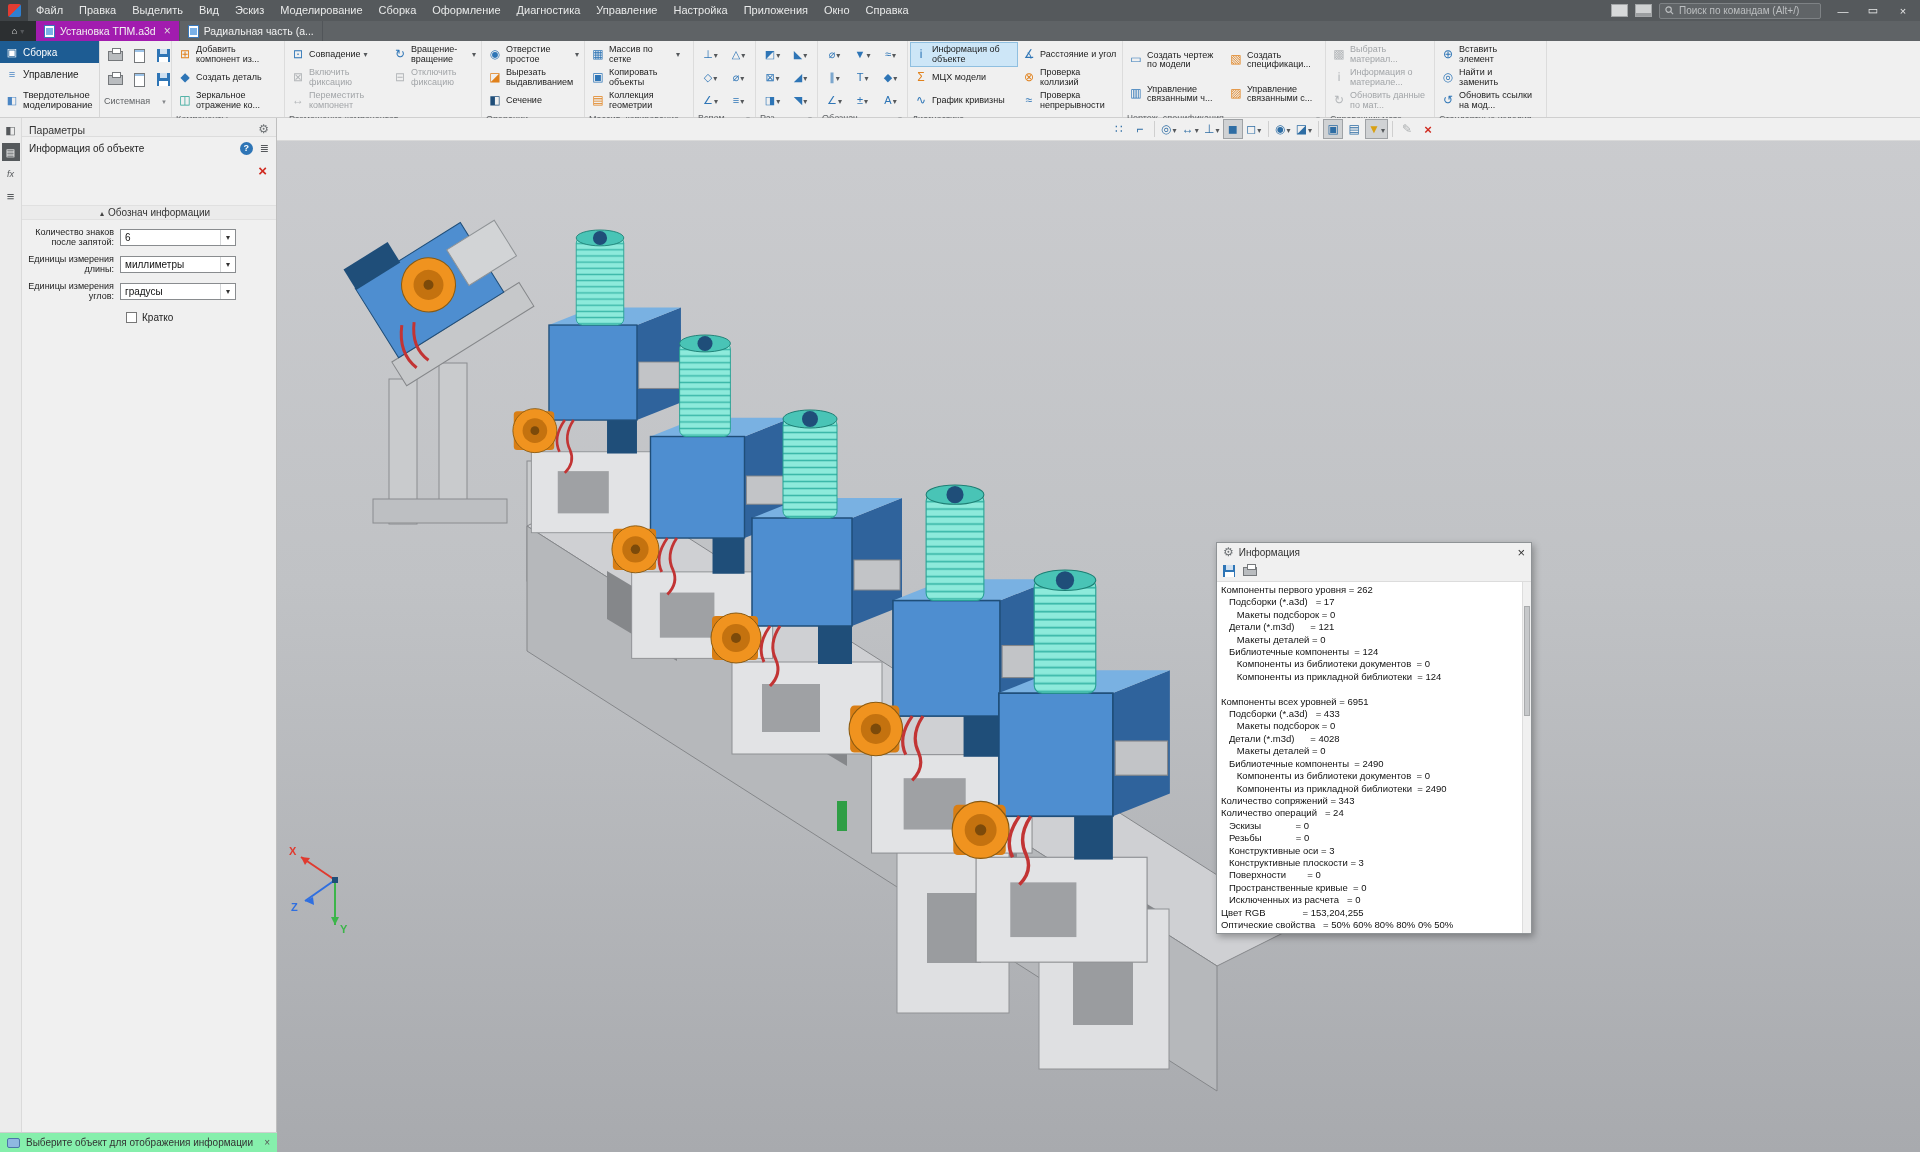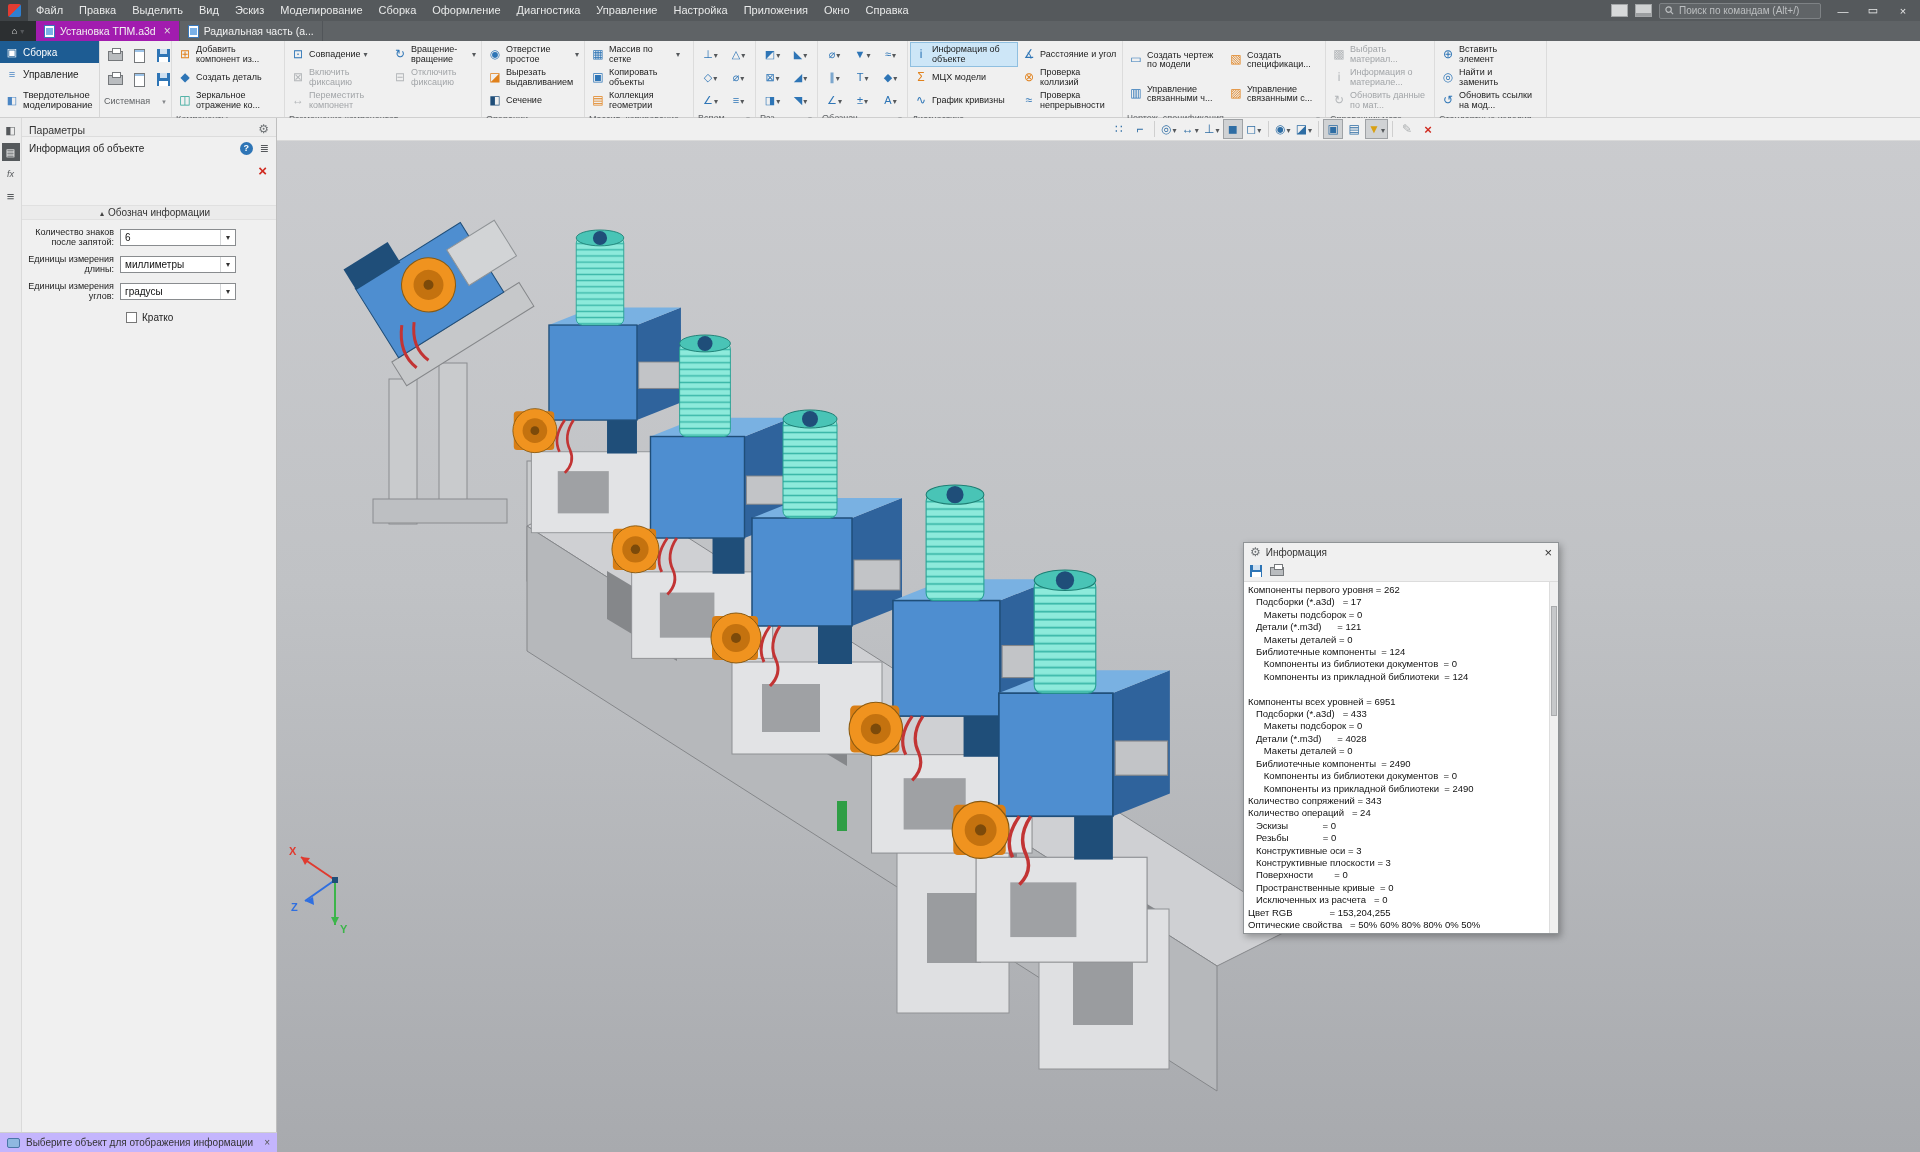--- a/index.html
+++ b/index.html
@@ -85,36 +85,36 @@
 .obj-box{width:133px;height:78px;background:#fff;border:1px solid #9a9da0;font-size:9.5px;padding:2px 3px;color:#222;overflow:hidden}
 .fmt-head{margin-top:24px;height:15px;background:#ebebeb;border-top:1px solid #e0e0e0;border-bottom:1px solid #e0e0e0;font-size:10px;color:#333;display:flex;align-items:center;padding-left:78px;gap:4px}
 .caret::after{content:"▴";font-size:8px;color:#444}
 .field{display:flex;align-items:center;margin-top:8px}
 .f-label{width:98px;text-align:right;font-size:9px;line-height:9.5px;color:#222;padding-right:6px}
 .f-ctl{width:116px;height:17px;background:#fff;border:1px solid #898c8f;display:flex;align-items:center;font-size:10px;padding-left:4px;color:#111}
 .f-ctl .dda{margin-left:auto;width:15px;height:100%;border-left:1px solid #d4d6d8;display:flex;align-items:center;justify-content:center}
 .f-ctl .dda::after{content:"▾";font-size:8px;color:#333}
 .chk-row{display:flex;align-items:center;gap:5px;margin:11px 0 0 104px;font-size:10px;color:#222}
 .chk{width:11px;height:11px;border:1px solid #777;background:#fff;flex:none}
-.statusbar{position:absolute;left:0;bottom:0;width:277px;height:20px;background:#c4b5fd;border-top:1px solid #cfcfcf;display:flex;align-items:center;gap:6px;padding:0 7px;font-size:10px;color:#333}
+.statusbar{position:absolute;left:0;bottom:0;width:277px;height:20px;background:#86efac;border-top:1px solid #cfcfcf;display:flex;align-items:center;gap:6px;padding:0 7px;font-size:10px;color:#333}
 .bubble{width:13px;height:10px;background:#8fb8e0;border:1px solid #4a76a8;border-radius:2px;flex:none}
 .sb-x{margin-left:auto;color:#555;font-size:10px}
 
 
 .viewport{position:absolute;top:118px;left:277px;right:0;bottom:0;background:linear-gradient(180deg,#cbccCF 0%,#c0c2c5 45%,#a8aaae 100%)}
 .vp-toolbar{position:absolute;top:0;left:0;right:0;height:23px;background:#f0f0f0;border-bottom:1px solid #d9d9d9;display:flex;align-items:center;justify-content:flex-end;padding-right:482px;gap:1px}
 .vtb{min-width:20px;height:20px;display:flex;align-items:center;justify-content:center;font-size:12px;color:#2e6da4;gap:1px;padding:0 2px}
 .vtb.active{background:#d0d2d4;border:1px solid #9fa2a5}
 .vtb.red{color:#d02b20;font-weight:bold;font-size:13px}
 .vtb.disabled{color:#aaadaf}
 .vsep{width:1px;height:16px;background:#cfcfcf;margin:0 3px}
 .model-svg{position:absolute;top:23px;left:0;width:1643px;height:1011px}
 
 
-.infowin{position:absolute;left:1243px;top:542px;width:316px;background:#f0f0f0;border:1px solid #8f9396;box-shadow:2px 3px 7px rgba(0,0,0,.3);z-index:20}
+.infowin{position:absolute;left:1216px;top:542px;width:316px;background:#f0f0f0;border:1px solid #8f9396;box-shadow:2px 3px 7px rgba(0,0,0,.3);z-index:20}
 .iw-title{height:18px;display:flex;align-items:center;gap:5px;padding:0 6px;font-size:10px;color:#333}
 .iw-title .x{margin-left:auto;font-size:13px;color:#333;line-height:13px}
 .iw-tools{height:20px;display:flex;align-items:center;gap:8px;padding:0 6px}
 .iw-body{position:relative;background:#fff;border-top:1px solid #dcdcdc;height:352px;overflow:hidden}
 .iw-pre{font-family:Liberation Sans, sans-serif;font-size:9.5px;line-height:12.4px;white-space:pre;padding:2px 4px;color:#111}
 .iw-scroll{position:absolute;top:0;right:0;width:9px;bottom:0;background:#f0f0f0;border-left:1px solid #ddd}
 .iw-thumb{position:absolute;top:24px;left:1px;width:6px;height:110px;background:#c6c8ca;border:1px solid #a9abad}
 </style>
 </head>
 <body>

